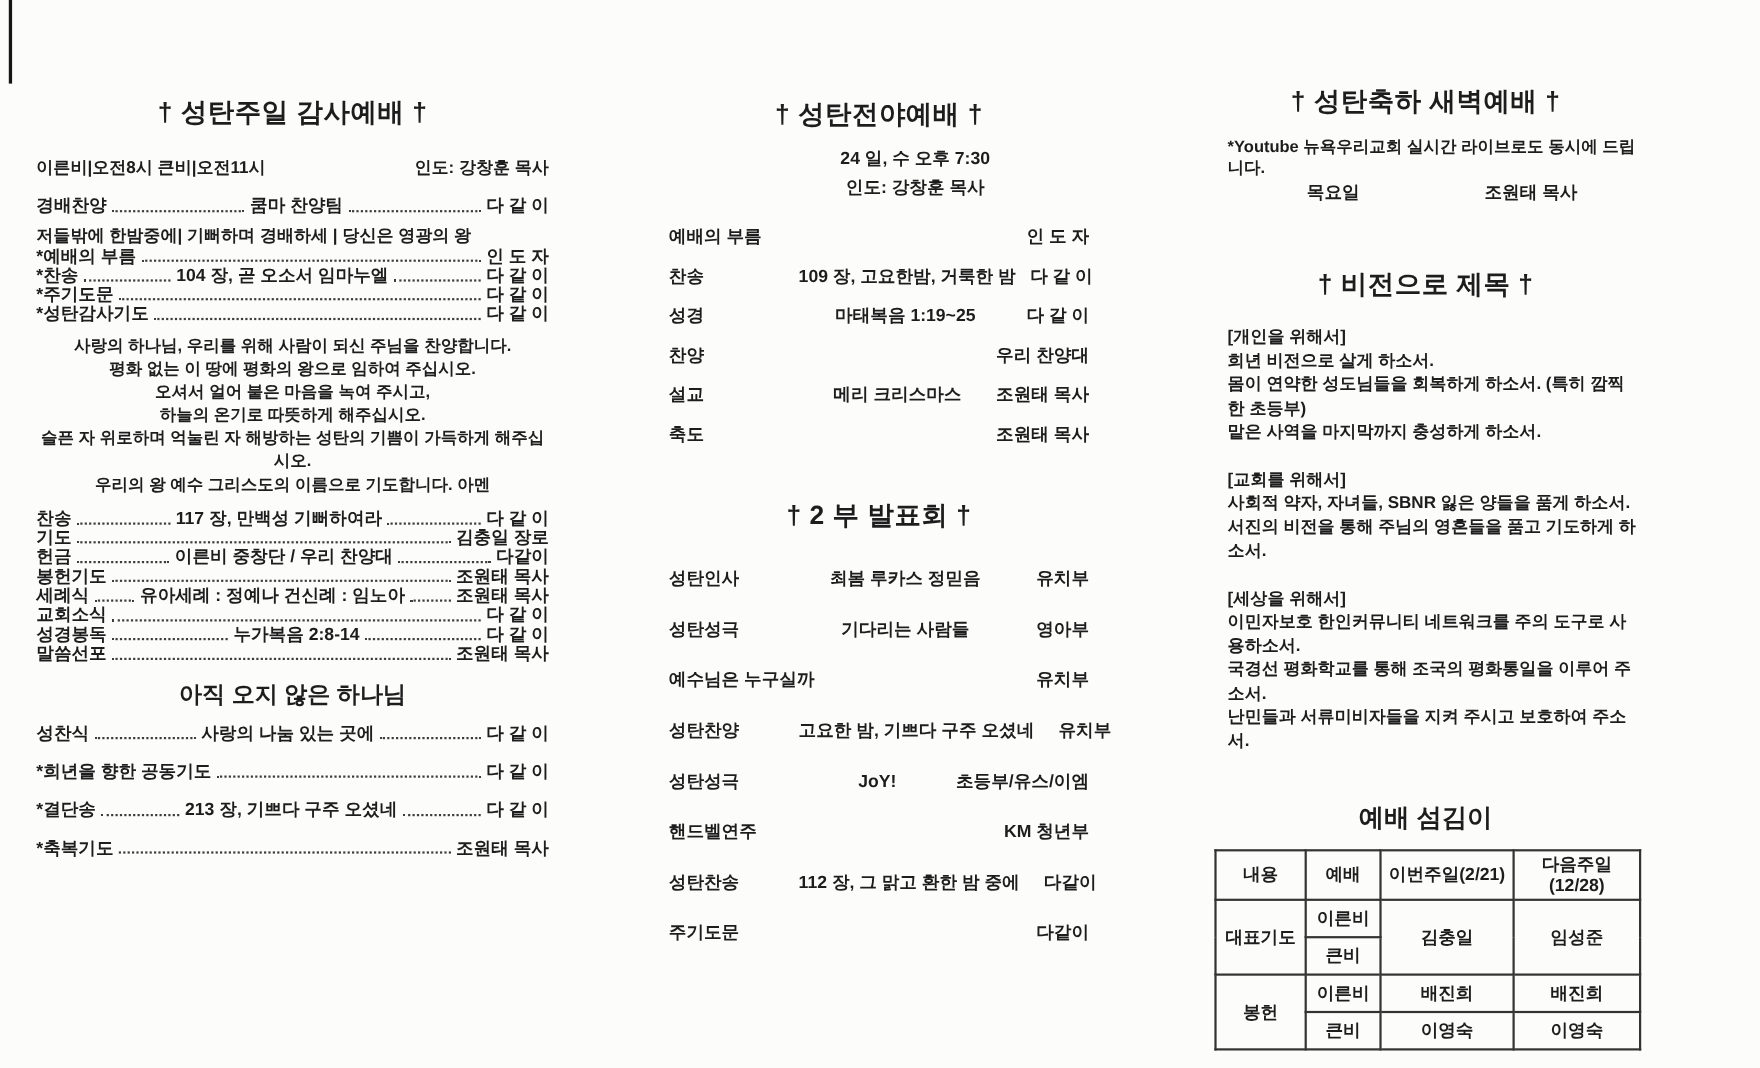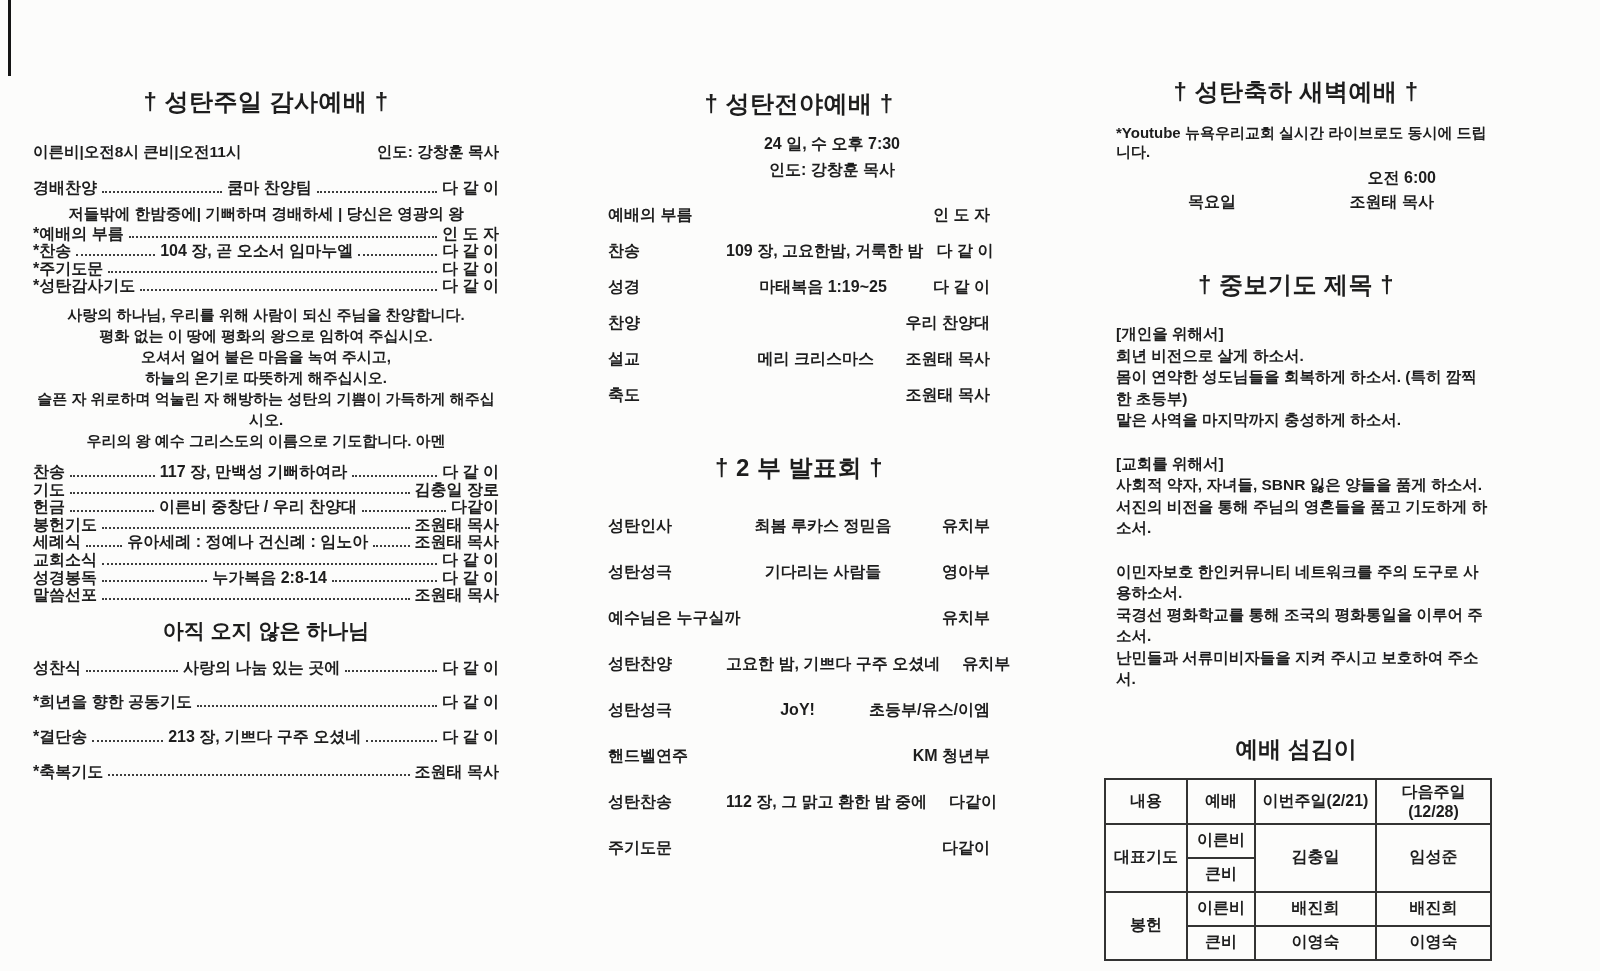--- a/index.html
+++ b/index.html
@@ -21,21 +21,21 @@
   .t-mid   { margin-top:88px; }
   .t-right { margin-top:76px; }
 
   
   .svc-meta { display:flex; justify-content:space-between; font-size:15.5px; font-weight:700; margin-top:24px; }
   .prow { display:flex; align-items:flex-end; font-size:16px; font-weight:700; line-height:1.1; }
   .prow > span { white-space:nowrap; }
   .leader { flex:1 1 auto; min-width:14px; border-bottom:2.2px dotted #3d3d3d; margin:0 5px 4px 5px; }
   .mt10 { } .mt12 { margin-top:12px; } .mt14 { margin-top:14px; }
   .mt16 { margin-top:16px; } .gap17 { margin-top:17px; }
-  .hymn-note { text-align:center; font-size:15.5px; font-weight:700; margin-top:7px; }
+  .hymn-note { text-align:left; font-size:15.5px; font-weight:700; margin-top:7px; }
   .prayer-block { text-align:center; font-size:15px; font-weight:600; line-height:21px; margin-top:9px; }
   .sermon-title { font-size:21px; font-weight:800; text-align:center; margin-top:13px; }
 
   
   .mid-meta { text-align:center; padding-left:66px; font-size:16px; font-weight:700; }
   .mm1 { margin-top:14px; } .mm2 { margin-top:5px; }
   .mrow { display:grid; grid-template-columns:118px 1fr minmax(70px,auto); align-items:baseline;
           font-size:16px; font-weight:700; }
   .mrow .ml { white-space:nowrap; }
   .mrow .mc { text-align:center; white-space:nowrap; }
@@ -266,40 +266,40 @@
   <div class="mrow p2-gap">
     <span class="ml">주기도문</span>
     <span class="mc"></span>
     <span class="mr">다같이</span>
   </div>
 </div>
 
 <div class="col col-right">
   <h1 class="sec-title t-right">† 성탄축하 새벽예배 †</h1>
   <div class="yt-note">*Youtube 뉴욕우리교회 실시간 라이브로도 동시에 드립니다.</div>
-  <div class="time-row">오전 6:00</div>
   <div class="day-row">
     <span>목요일</span>
     <span>조원태 목사</span>
   </div>
 
-  <h1 class="sec-title pr-title">† 중보기도 제목 †</h1>
+  <h1 class="sec-title pr-title">† 비전으로 제목 †</h1>
 
   <div class="pgroup">
     <div>[개인을 위해서]</div>
     <div>희년 비전으로 살게 하소서.</div>
     <div>몸이 연약한 성도님들을 회복하게 하소서. (특히 깜찍한 초등부)</div>
     <div>맡은 사역을 마지막까지 충성하게 하소서.</div>
   </div>
   <div class="pgroup">
     <div>[교회를 위해서]</div>
     <div>사회적 약자, 자녀들, SBNR 잃은 양들을 품게 하소서.</div>
     <div>서진의 비전을 통해 주님의 영혼들을 품고 기도하게 하소서.</div>
   </div>
   <div class="pgroup">
+    <div>[세상을 위해서]</div>
     <div>이민자보호 한인커뮤니티 네트워크를 주의 도구로 사용하소서.</div>
     <div>국경선 평화학교를 통해 조국의 평화통일을 이루어 주소서.</div>
     <div>난민들과 서류미비자들을 지켜 주시고 보호하여 주소서.</div>
   </div>
 
   <div class="serv-title">예배 섬김이</div>
 
   <table class="serv-table">
     <tbody>
         <tr>

